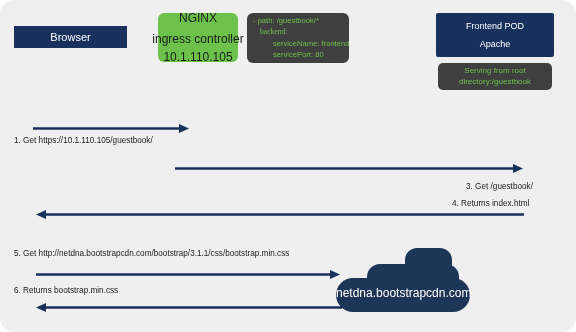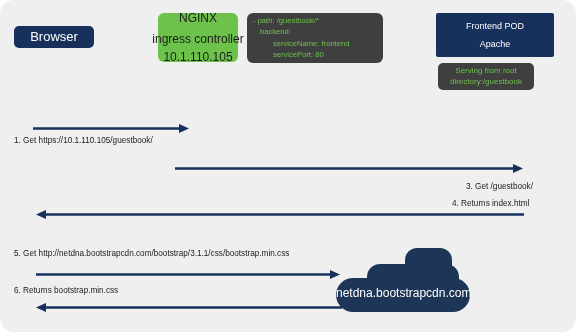--- a/index.html
+++ b/index.html
@@ -39,54 +39,54 @@
     background: #6cc24a;
     color: #1b1b1b;
   }
   .dark {
     background: #3f3f3f;
     color: #6cc24a;
   }
 
   
   #browser-node {
-    left: 14px; top: 26px; width: 80px; height: 22px;
-    font-size: 13px;
-    border-radius: 5px;
+    left: 14px; top: 26px; width: 113px; height: 22px;
+    font-size: 11px;
+    border-radius: 0;
   }
   #nginx-node {
     left: 158px; top: 13px; width: 80px; height: 49px;
     font-size: 12px;
     border-radius: 6px;
   }
   #nginx-node .line { margin: 1px 0; }
   #nginx-node .title { margin-bottom: 4px; }
 
   #ingress-rule-node {
-    left: 247px; top: 13px; width: 136px; height: 50px;
+    left: 247px; top: 13px; width: 102px; height: 50px;
     font-size: 7.6px;
     align-items: flex-start;
     justify-content: center;
     text-align: left;
     padding-left: 6px;
     border-radius: 6px;
   }
   #ingress-rule-node .line { margin: 0.5px 0; }
-  .ind1 { padding-left: 7px; }
+  .ind1 { padding-left: 7px; font-family: Liberation Serif, serif; }
   .ind2 { padding-left: 20px; }
 
   #frontend-pod-node {
     left: 436px; top: 13px; width: 118px; height: 44px;
     font-size: 9px;
     border-radius: 2px;
   }
   #frontend-pod-node .line { margin: 2.5px 0; }
 
   #serving-root-node {
-    left: 438px; top: 63px; width: 96px; height: 27px;
+    left: 438px; top: 63px; width: 114px; height: 27px;
     font-size: 8px;
     border-radius: 5px;
   }
 
   
   #cdn-cloud {
     position: absolute;
     left: 336px; top: 248px; width: 134px; height: 64px;
   }
   #cdn-cloud .puff {

